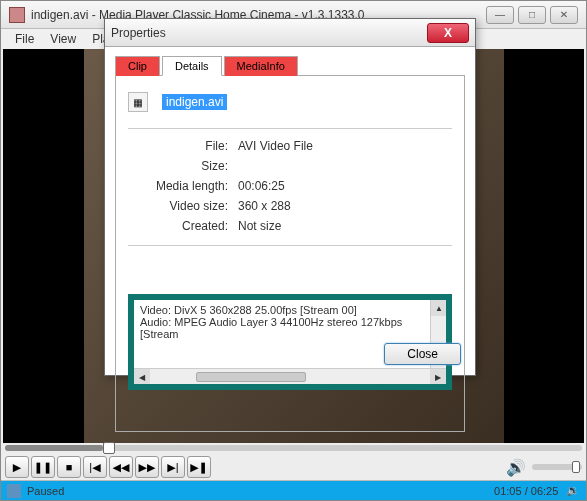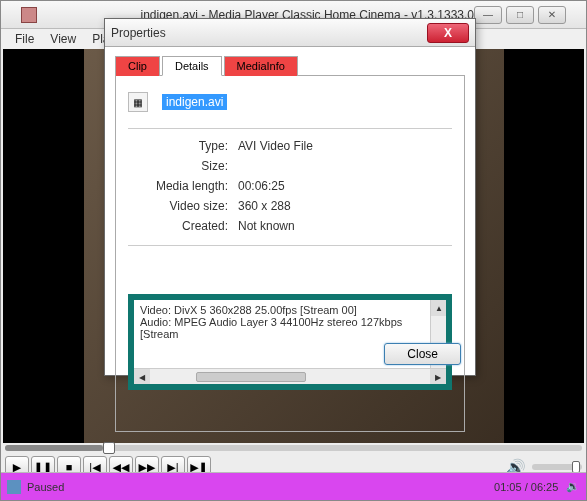--- a/index.html
+++ b/index.html
@@ -1,20 +1,20 @@
 <!DOCTYPE html>
 <html><head>
 <meta charset="utf-8">
 <style>
 * { box-sizing: border-box; margin: 0; padding: 0; font-family: "Segoe UI", Tahoma, sans-serif; }
 body { width: 587px; height: 501px; background: #d4d4d4; overflow: hidden; position: relative; }
 
 
 .main-window { position: absolute; top: 0; left: 0; width: 587px; height: 501px; background: #ededed; border: 1px solid #888; }
-.titlebar { height: 28px; background: linear-gradient(#f8f8f8, #e4e4e4); display: flex; align-items: center; padding: 0 20px; border-bottom: 1px solid #bbb; text-align: right; }
+.titlebar { height: 28px; background: linear-gradient(#f8f8f8, #e4e4e4); display: flex; align-items: center; padding: 0 8px; border-bottom: 1px solid #bbb; }
 .title-icon { width: 16px; height: 16px; background: #c88; border: 1px solid #844; margin-right: 6px; }
 .title-text { font-size: 12px; color: #333; flex: 1; }
 .win-controls { display: flex; gap: 4px; }
 .win-btn { width: 28px; height: 18px; background: linear-gradient(#f4f4f4,#d8d8d8); border: 1px solid #999; border-radius: 3px; font-size: 10px; display: flex; align-items: center; justify-content: center; color: #555; cursor: pointer; }
 
 .menubar { height: 20px; background: #f0f0f0; display: flex; align-items: center; padding: 0 6px; font-size: 12px; color: #333; }
 .menu-item { padding: 2px 8px; cursor: pointer; }
 
 .video-area { position: absolute; top: 48px; left: 2px; right: 2px; height: 394px; background: #000; display: flex; justify-content: center; }
 .video-frame { width: 420px; height: 100%; background: linear-gradient(135deg, #6b5a48, #3a2e22); }
@@ -23,21 +23,21 @@
 .seekbar-fill { position: absolute; left: 0; top: 0; height: 100%; width: 17%; background: #888; border-radius: 3px; }
 .seek-thumb { position: absolute; left: 17%; top: -3px; width: 12px; height: 12px; background: #fff; border: 1px solid #666; border-radius: 2px; }
 
 .controls { position: absolute; left: 4px; right: 4px; top: 454px; height: 24px; display: flex; align-items: center; }
 .ctrl-btn { width: 24px; height: 22px; background: linear-gradient(#fff,#ddd); border: 1px solid #999; border-radius: 3px; display: flex; align-items: center; justify-content: center; font-size: 11px; margin-right: 2px; cursor: pointer; }
 .spacer { flex: 1; }
 .time-display { font-size: 11px; color: #333; }
 .vol-slider { width: 50px; height: 6px; background: #ccc; border-radius: 3px; margin-left: 6px; position: relative; }
 .vol-thumb { position: absolute; right: 2px; top: -3px; width: 8px; height: 12px; background: #fff; border: 1px solid #666; border-radius: 2px; }
 
-.statusbar { position: absolute; left: 0; right: 0; bottom: 0; height: 28px; background: #d946ef; border-top: 1px solid #bbb; display: flex; align-items: center; padding: 0 6px; font-size: 11px; color: #333; }
+.statusbar { position: absolute; left: 0; right: 0; bottom: 0; height: 20px; background: #0ea5e9; border-top: 1px solid #bbb; display: flex; align-items: center; padding: 0 6px; font-size: 11px; color: #333; }
 .status-icon { width: 14px; height: 14px; background: #5c91c0; margin-right: 6px; }
 .status-spacer { flex: 1; }
 
 
 .dialog { position: absolute; top: 18px; left: 104px; width: 372px; height: 358px; background: #fff; border: 1px solid #6a6a6a; box-shadow: 2px 2px 8px rgba(0,0,0,0.3); }
 .dlg-titlebar { height: 28px; background: linear-gradient(#fbfbfb,#e2e2e2); display: flex; align-items: center; padding: 0 6px; border-bottom: 1px solid #aaa; }
 .dlg-title { font-size: 12px; color: #333; flex: 1; }
 .dlg-close { width: 42px; height: 20px; background: linear-gradient(#e67,#c23); border: 1px solid #912; border-radius: 3px; color: #fff; display: flex; align-items: center; justify-content: center; font-size: 12px; font-weight: bold; cursor: pointer; }
 
 .tabs { display: flex; margin: 8px 10px 0 10px; border-bottom: 1px solid #aaa; }
@@ -125,37 +125,37 @@
     <div class="tab active">Details</div>
     <div class="tab">MediaInfo</div>
   </div>
   <div class="tab-body">
     <div class="file-row">
       <div class="file-icon">▦</div>
       <span class="filename">indigen.avi</span>
     </div>
     <div class="divider"></div>
     <div class="prop-row">
-        <div class="prop-label">Type:</div>
+        <div class="prop-label">File:</div>
         <div class="prop-value">AVI Video File</div>
       </div>
     <div class="prop-row">
         <div class="prop-label">Size:</div>
       </div>
     <div class="prop-row">
         <div class="prop-label">Media length:</div>
         <div class="prop-value">00:06:25</div>
       </div>
     <div class="prop-row">
         <div class="prop-label">Video size:</div>
         <div class="prop-value">360 x 288</div>
       </div>
     <div class="prop-row">
         <div class="prop-label">Created:</div>
-        <div class="prop-value">Not known</div>
+        <div class="prop-value">Not size</div>
       </div>
     <div class="divider" style="margin-top:12px"></div>
     <div class="streams-box">
       <div>Video: DivX 5 360x288 25.00fps [Stream 00]</div>
       <div>Audio: MPEG Audio Layer 3 44100Hz stereo 127kbps [Stream</div>
       <div class="scroll-v">
         <div class="scroll-up">▲</div>
         <div style="flex:1"></div>
       </div>
       <div class="scroll-h">

